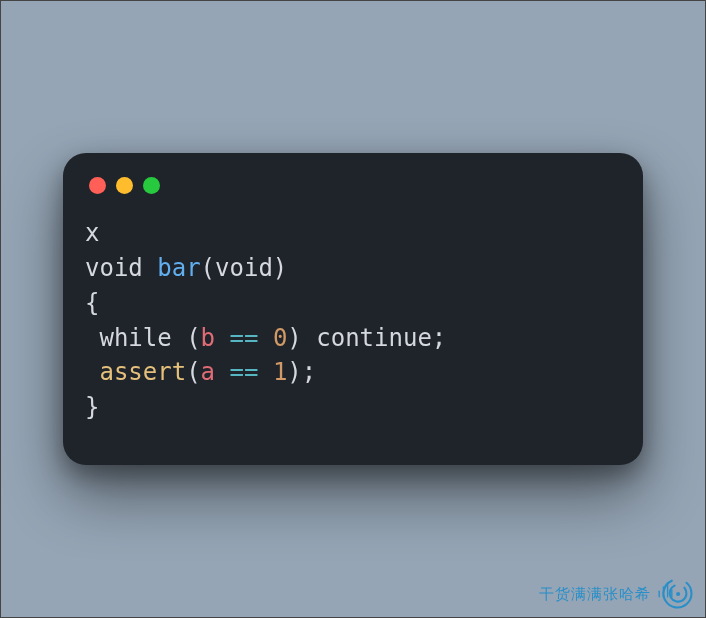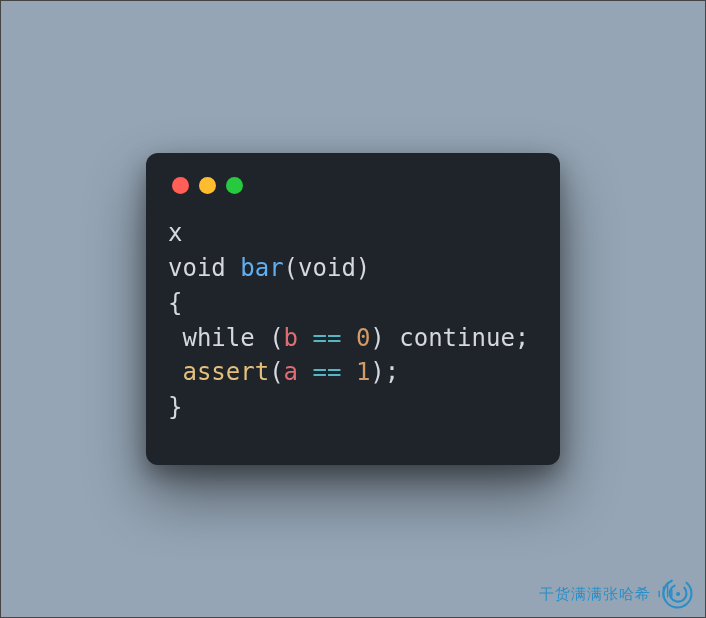--- a/index.html
+++ b/index.html
@@ -7,23 +7,23 @@
   body {
     background: #95a5b5;
     display: flex;
     align-items: center;
     justify-content: center;
     font-family: "SF Mono", "Monaco", "Consolas", "DejaVu Sans Mono", monospace;
     position: relative;
     border: 1px solid #444;
   }
   .window {
-    width: 414px;
+    width: 580px;
     background: #1f232a;
-    border-radius: 12px;
+    border-radius: 23px;
     box-shadow: 0 30px 60px rgba(0,0,0,0.45), 0 10px 25px rgba(0,0,0,0.35);
     padding: 18px 8px 40px 22px;
   }
   .titlebar {
     display: flex;
     gap: 10px;
     padding: 6px 4px 22px 4px;
   }
   .dot {
     width: 17px; height: 17px; border-radius: 50%;

